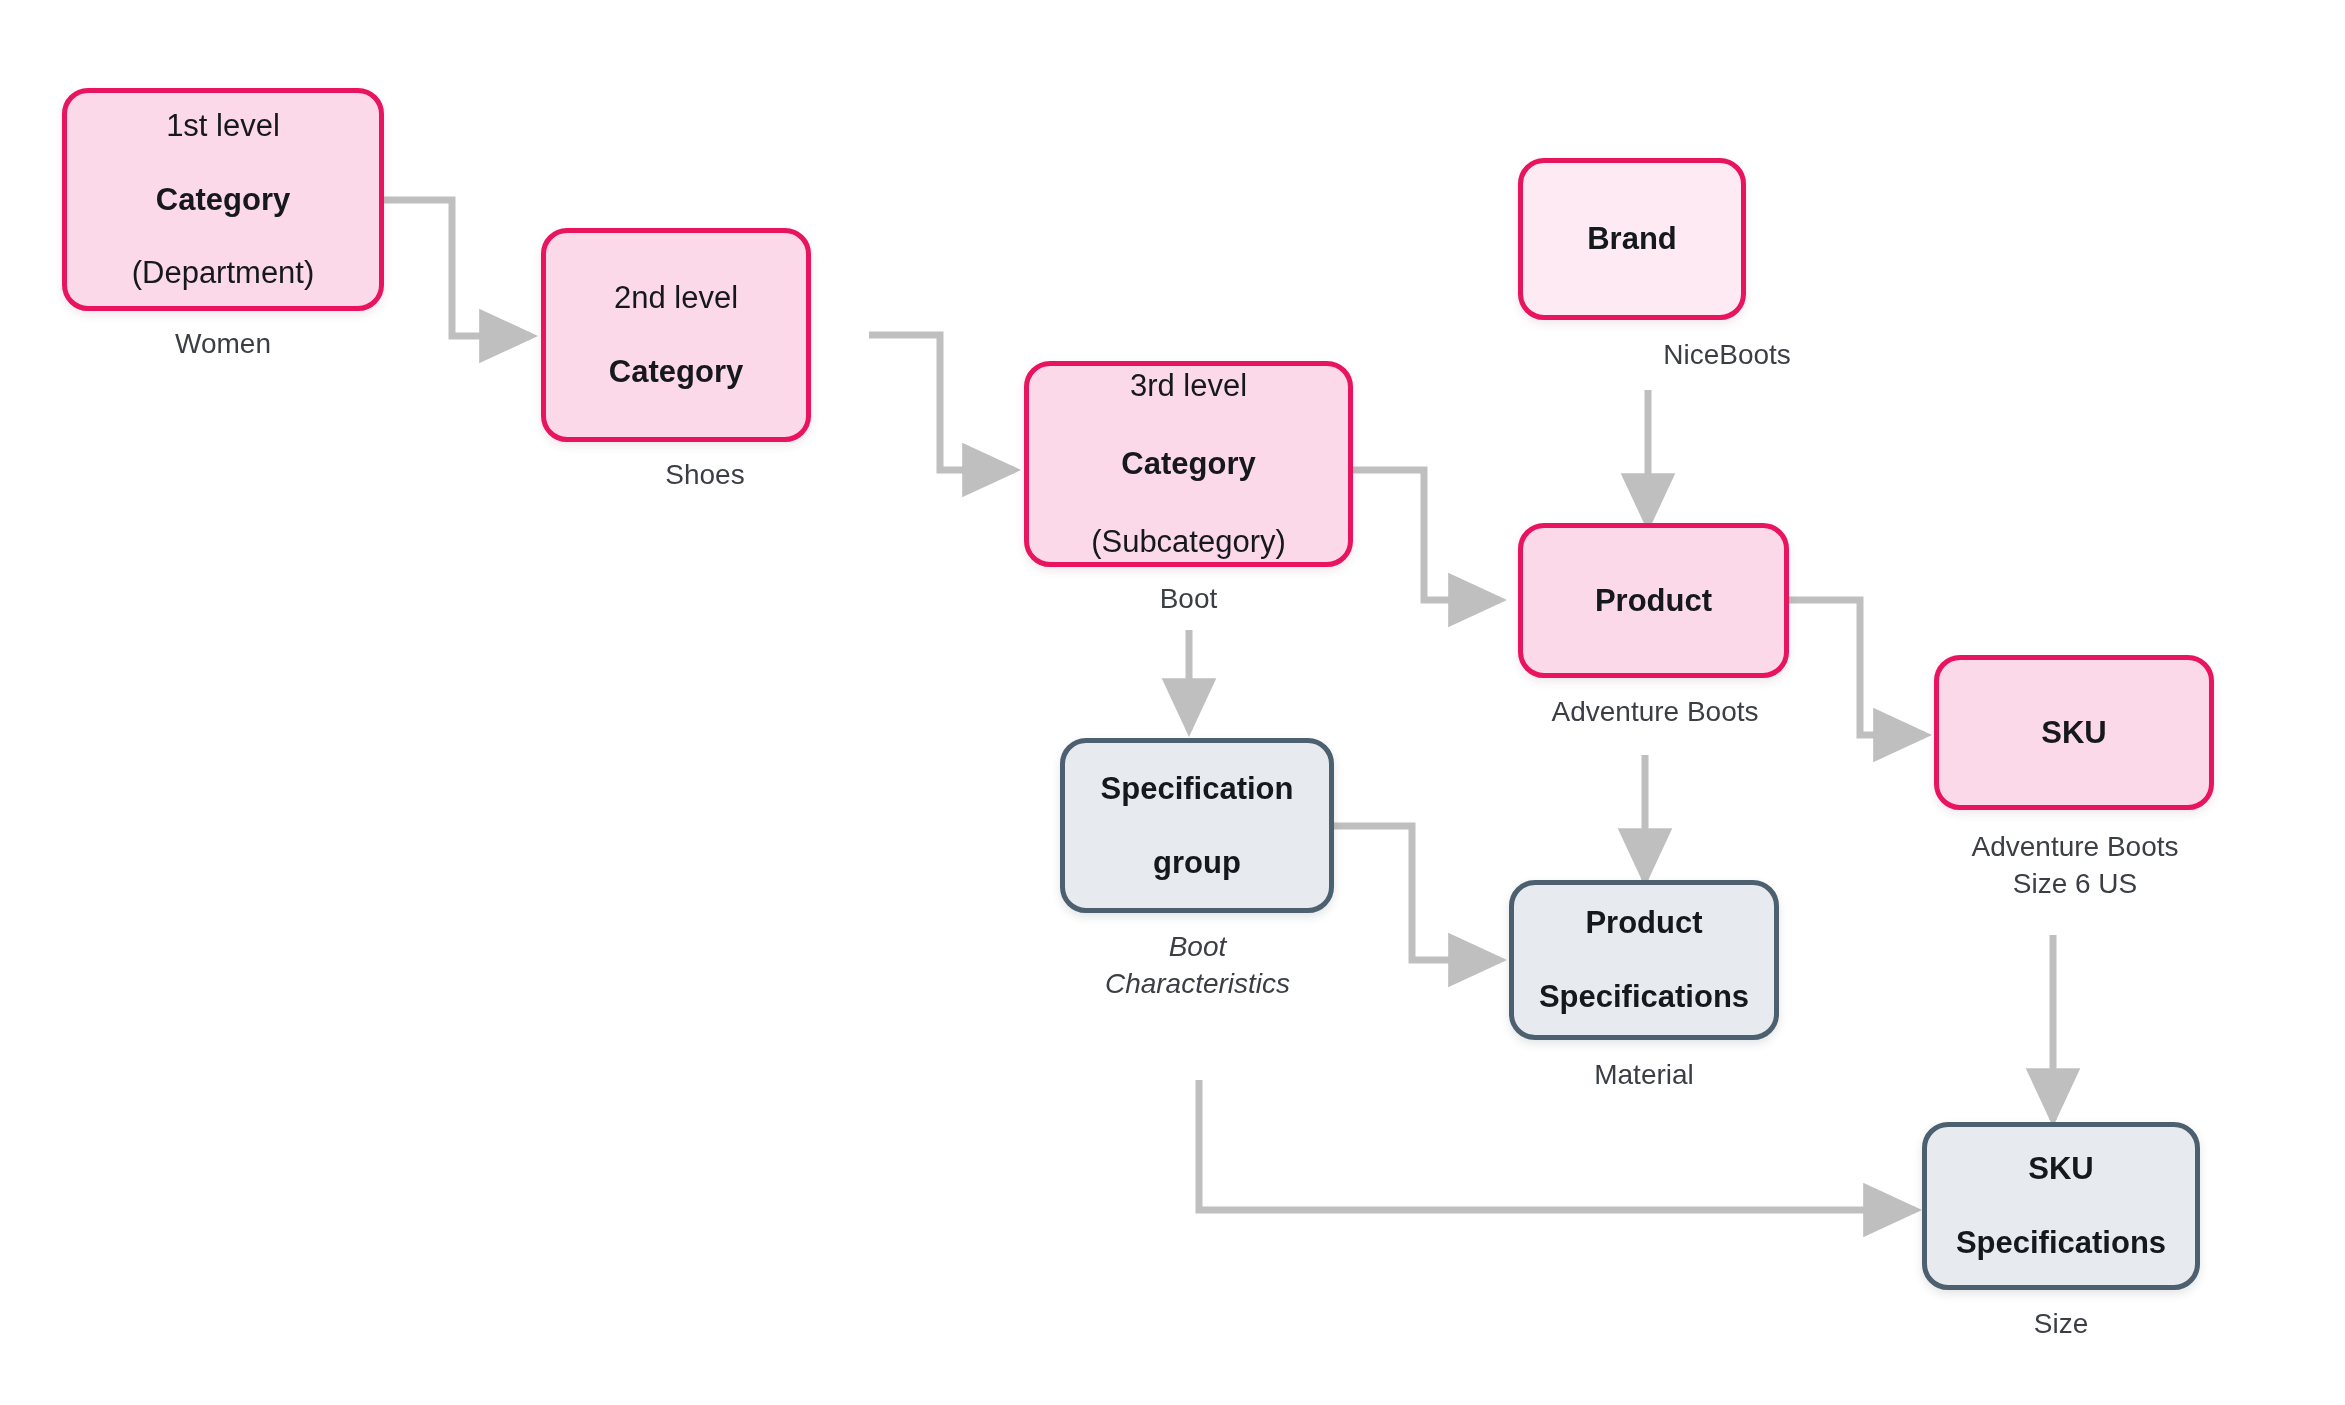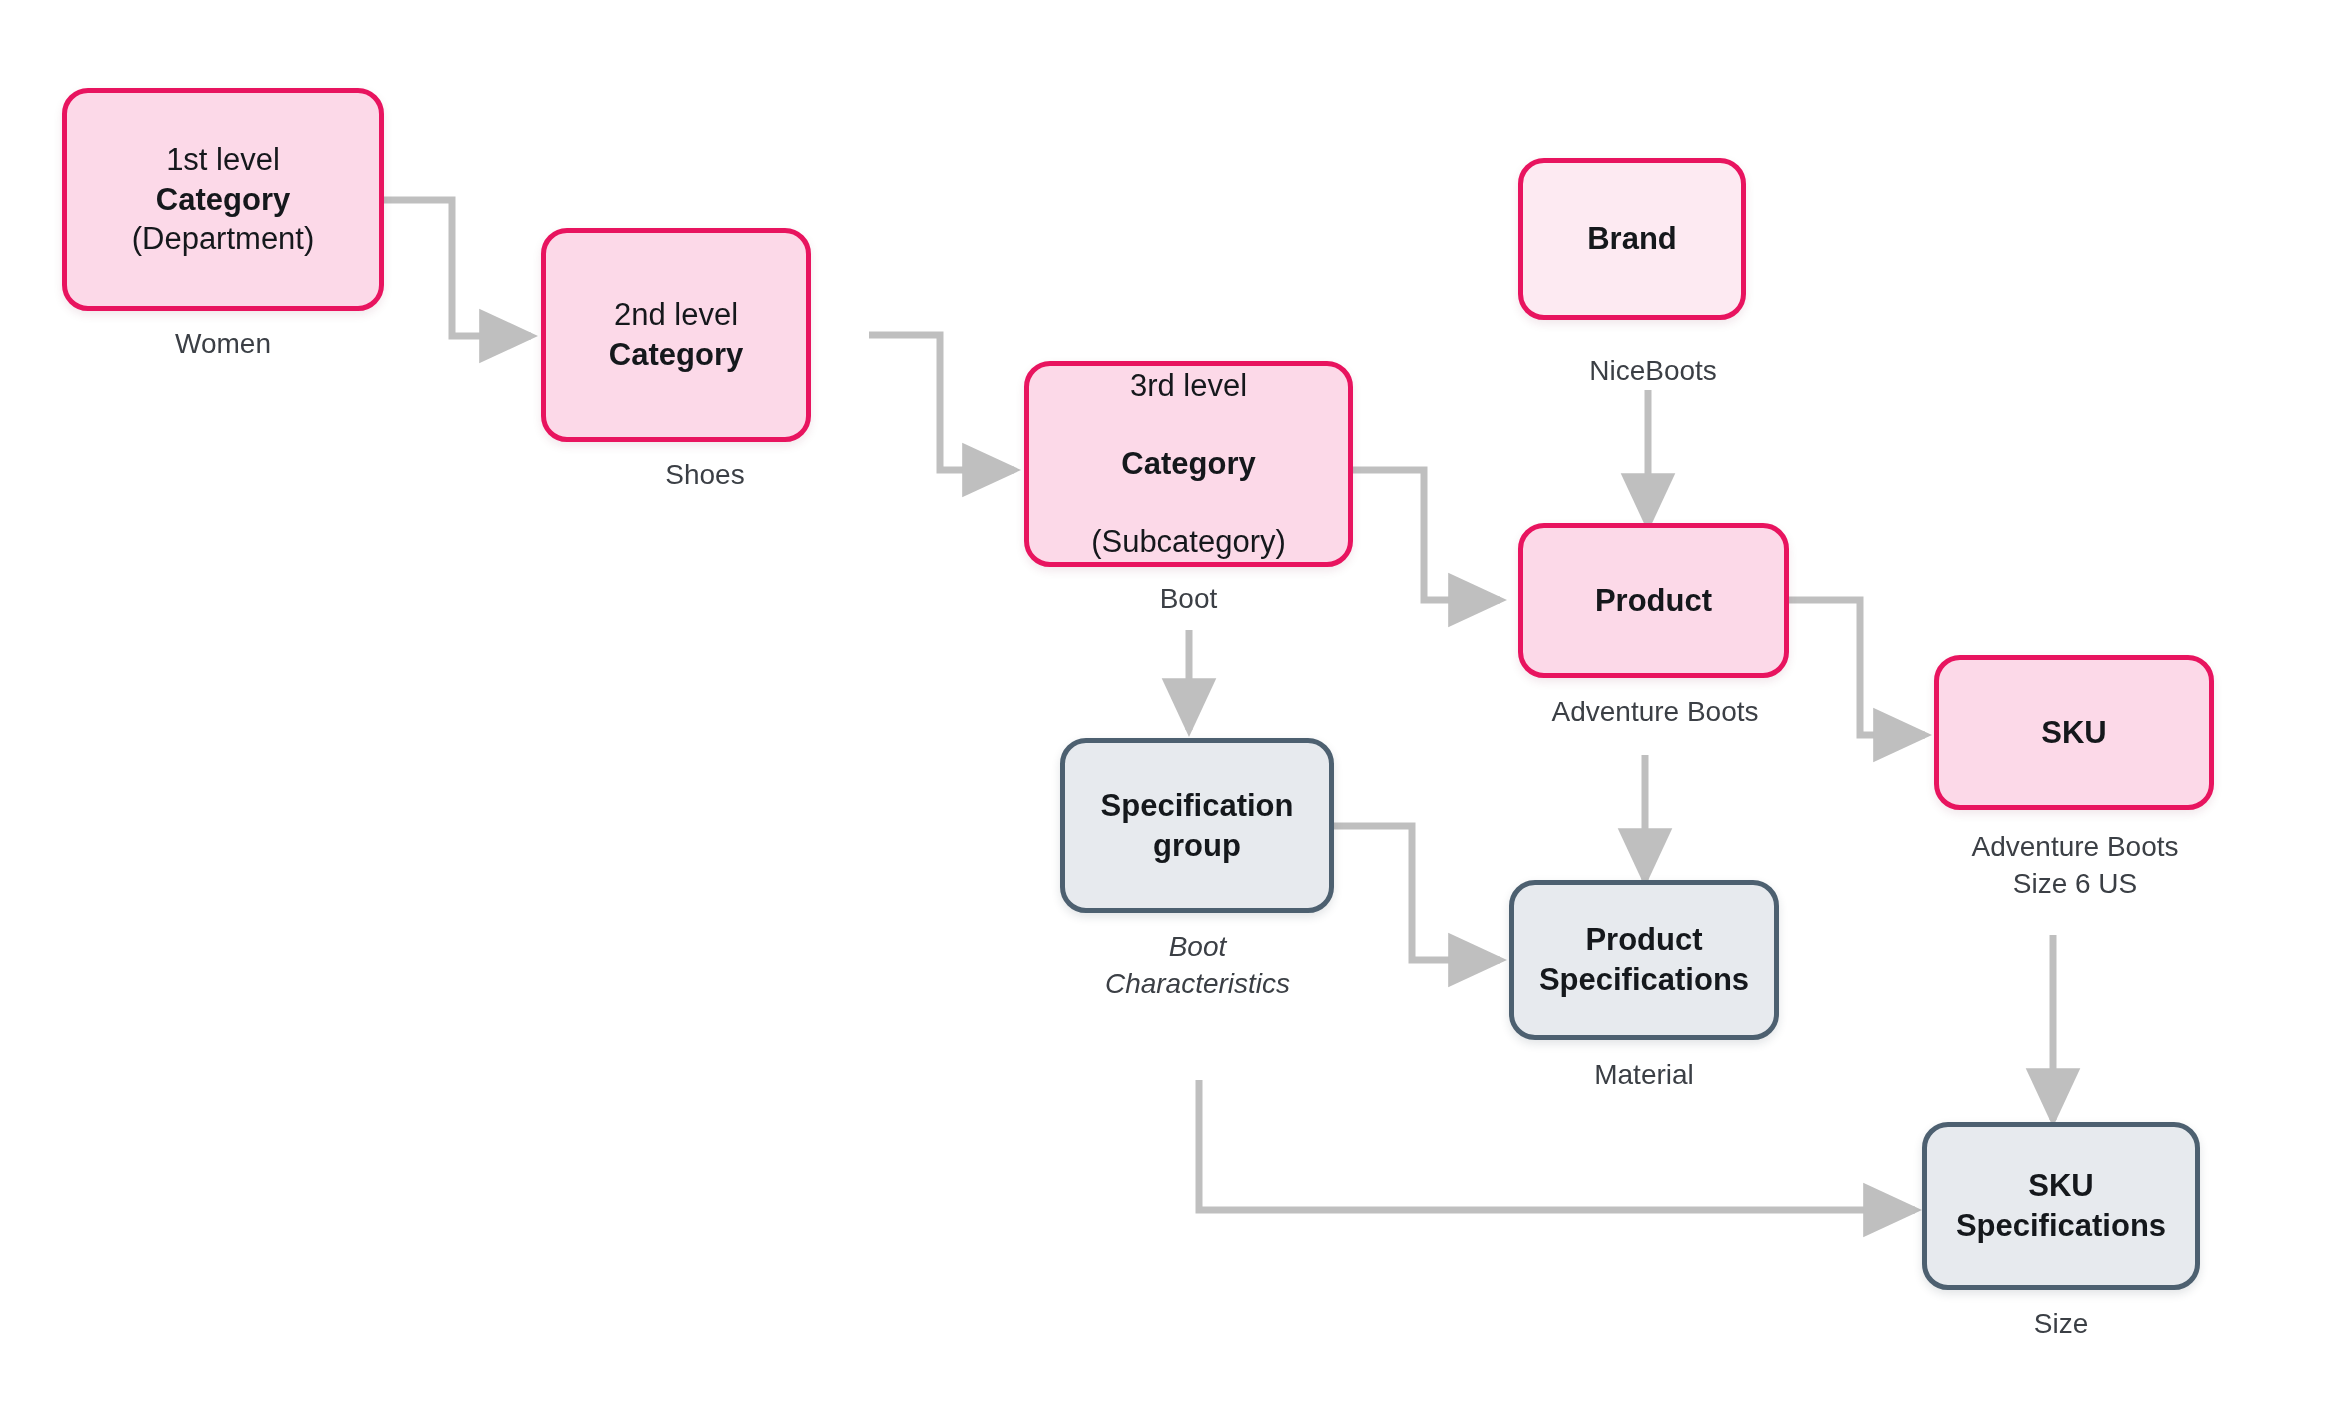--- a/index.html
+++ b/index.html
@@ -32,20 +32,21 @@
     display: flex;
     flex-direction: column;
     align-items: center;
     justify-content: center;
     text-align: center;
     border-radius: 26px;
     border-style: solid;
     border-width: 5px;
     line-height: 1.28;
     z-index: 2;
+    gap: 34px;
   }
   .node.pink {
     background: #fcd9e8;
     border-color: #e8145f;
     box-shadow: 0 4px 10px rgba(120, 20, 60, 0.10);
   }
   .node.pink-light {
     background: #fdeaf2;
     border-color: #e8145f;
     box-shadow: 0 4px 10px rgba(120, 20, 60, 0.10);
@@ -125,21 +126,21 @@
   <div class="node pink" style="left:1024px; top:361px; width:329px; height:206px;justify-content:space-between;">
     <span class="line">3rd level</span>
     <span class="line bold">Category</span>
     <span class="line">(Subcategory)</span>
   </div>
   <div class="caption" style="left:1024px; top:580px; width:329px;">Boot</div>
 
   <div class="node pink-light" style="left:1518px; top:158px; width:228px; height:162px;">
     <span class="line bold">Brand</span>
   </div>
-  <div class="caption" style="left:1520px; top:336px; width:266px;margin-top:16px;">NiceBoots</div>
+  <div class="caption" style="left:1594px; top:336px; width:266px;">NiceBoots</div>
 
   <div class="node pink" style="left:1518px; top:523px; width:271px; height:155px;">
     <span class="line bold">Product</span>
   </div>
   <div class="caption" style="left:1460px; top:693px; width:390px;">Adventure Boots</div>
 
   <div class="node pink" style="left:1934px; top:655px; width:280px; height:155px;">
     <span class="line bold">SKU</span>
   </div>
   <div class="caption" style="left:1900px; top:828px; width:350px;">Adventure Boots

